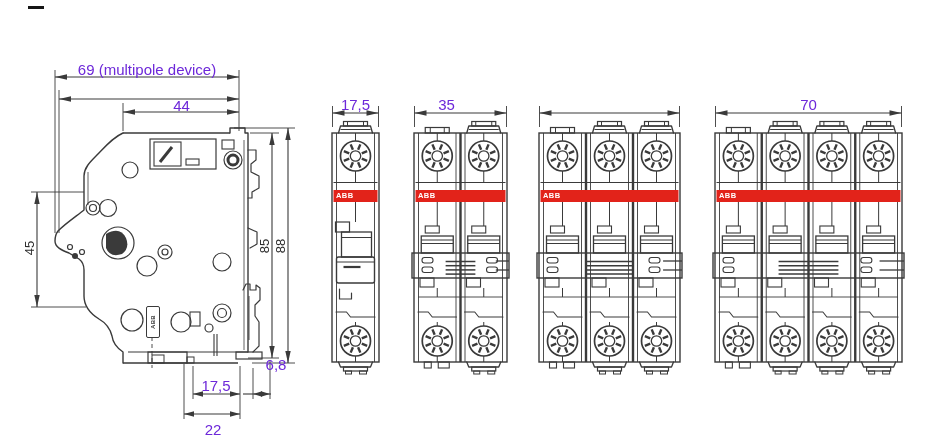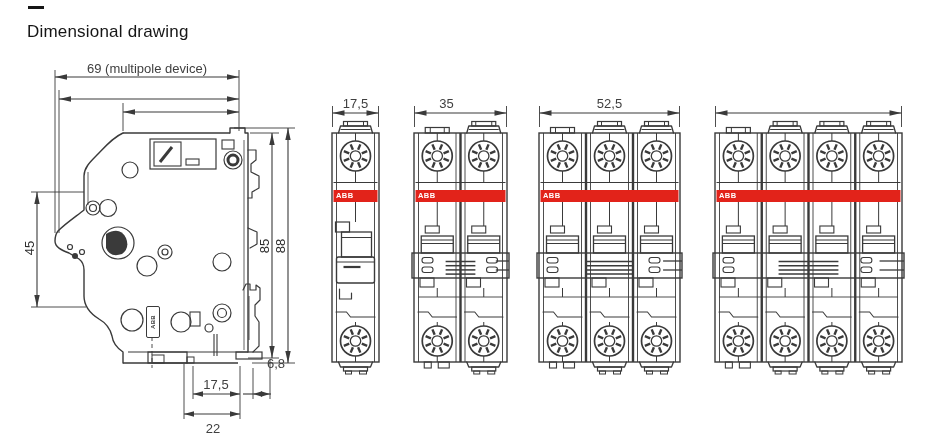--- a/index.html
+++ b/index.html
@@ -1,35 +1,34 @@
 <!DOCTYPE html>
 <html><head>
 <meta charset="utf-8">
 <style>
   html,body{margin:0;padding:0;background:#fff;}
   .canvas{position:relative;width:938px;height:445px;background:#fff;overflow:hidden;
           font-family:"Liberation Sans",sans-serif;}
   #art{position:absolute;left:0;top:0;width:938px;height:445px;}
   .overline{position:absolute;left:28px;top:6px;width:16px;height:3px;background:#161616;}
   .title{position:absolute;left:27px;top:22px;font-size:17px;font-weight:500;color:#161616;letter-spacing:.2px;}
-  .dim{position:absolute;font-size:13px;color:#404040;text-align:center;white-space:nowrap;}
+  .dim{position:absolute;font-size:15px;color:#6d28d9;text-align:center;white-space:nowrap;}
   .rotlbl{position:absolute;width:28px;height:16px;text-align:center;font-size:13px;color:#2d2d2d;
           transform:rotate(-90deg);transform-origin:center;white-space:nowrap;}
   .abb{position:absolute;top:190px;height:12px;line-height:12.5px;color:#fff;font-size:7.5px;
        font-weight:bold;letter-spacing:.4px;}
   .abbside{position:absolute;left:146px;top:306px;width:12px;height:30px;border:1px solid #3a3a3a;
            border-radius:2px;display:flex;align-items:center;justify-content:center;background:#fff;}
   .abbside span{transform:rotate(-90deg);font-size:6px;font-weight:bold;color:#3a3a3a;letter-spacing:.3px;}
 </style>
 </head>
 <body>
 
 <div class="canvas">
   <div class="overline"></div>
-  <div class="title">Dimensional drawing</div>
 
   <div id="art"><svg width="938" height="445" viewBox="0 0 938 445">
         <line x1="55" y1="70" x2="55" y2="233" stroke="#3a3a3a" stroke-width="0.9"></line>
         <line x1="59" y1="90" x2="59" y2="233" stroke="#3a3a3a" stroke-width="0.9"></line>
         <line x1="239" y1="70" x2="239" y2="131" stroke="#3a3a3a" stroke-width="0.9"></line>
         <line x1="123" y1="103" x2="123" y2="131" stroke="#3a3a3a" stroke-width="0.9"></line>
         <line x1="31" y1="192" x2="84" y2="192" stroke="#3a3a3a" stroke-width="0.9"></line>
         <line x1="31" y1="307" x2="86" y2="307" stroke="#3a3a3a" stroke-width="0.9"></line>
         <line x1="250" y1="133" x2="279" y2="133" stroke="#3a3a3a" stroke-width="0.9"></line>
         <line x1="234" y1="128" x2="295" y2="128" stroke="#3a3a3a" stroke-width="0.9"></line>
@@ -600,30 +599,31 @@
         <line x1="884.9073808210768" y1="338.3977526599174" x2="890.2658821096422" y2="336.17818875219984" stroke="#3a3a3a" stroke-width="2.4"></line>
         <line x1="878.625" y1="322" x2="878.625" y2="326" stroke="#3a3a3a" stroke-width="1"></line>
         <line x1="878.625" y1="356" x2="878.625" y2="362" stroke="#3a3a3a" stroke-width="1"></line>
         <path d="M861.625,362L863.625,367L893.625,367L895.625,362" stroke="#3a3a3a" stroke-width="1.3" fill="none" stroke-linejoin="round" stroke-linecap="round"></path>
         <rect x="866.625" y="367" width="24" height="4" rx="0" stroke="#3a3a3a" stroke-width="1.2" fill="none"></rect>
         <rect x="868.625" y="371" width="6" height="3" rx="0" stroke="#3a3a3a" stroke-width="1" fill="none"></rect>
         <rect x="882.625" y="371" width="7" height="3" rx="0" stroke="#3a3a3a" stroke-width="1" fill="none"></rect>
       </svg></div>
 
   <span class="dim" style="left:53px;top:61px;width:188px">69 (multipole device)</span>
+  <span class="dim" style="left:123px;top:97px;width:117px">44</span>
   <span class="rotlbl" style="left:16px;top:240px">45</span>
   <span class="rotlbl" style="left:251px;top:238px">85</span>
   <span class="rotlbl" style="left:267px;top:238px">88</span>
   <span class="dim" style="left:190px;top:377px;width:52px">17,5</span>
   <span class="dim" style="left:254px;top:356px;width:44px">6,8</span>
   <span class="dim" style="left:184px;top:421px;width:58px">22</span>
 
   <span class="dim" style="left:332px;top:96px;width:47px">17,5</span>
   <span class="dim" style="left:400px;top:96px;width:93px">35</span>
-  <span class="dim" style="left:539px;top:96px;width:141px">52,5</span>
+  <span class="dim" style="left:715px;top:96px;width:187px">70</span>
 
   <span class="abb" style="left:336px">ABB</span>
   <span class="abb" style="left:418px">ABB</span>
   <span class="abb" style="left:543px">ABB</span>
   <span class="abb" style="left:719px">ABB</span>
 
   <div class="abbside">
     <span>ABB</span>
   </div>
 </div>

